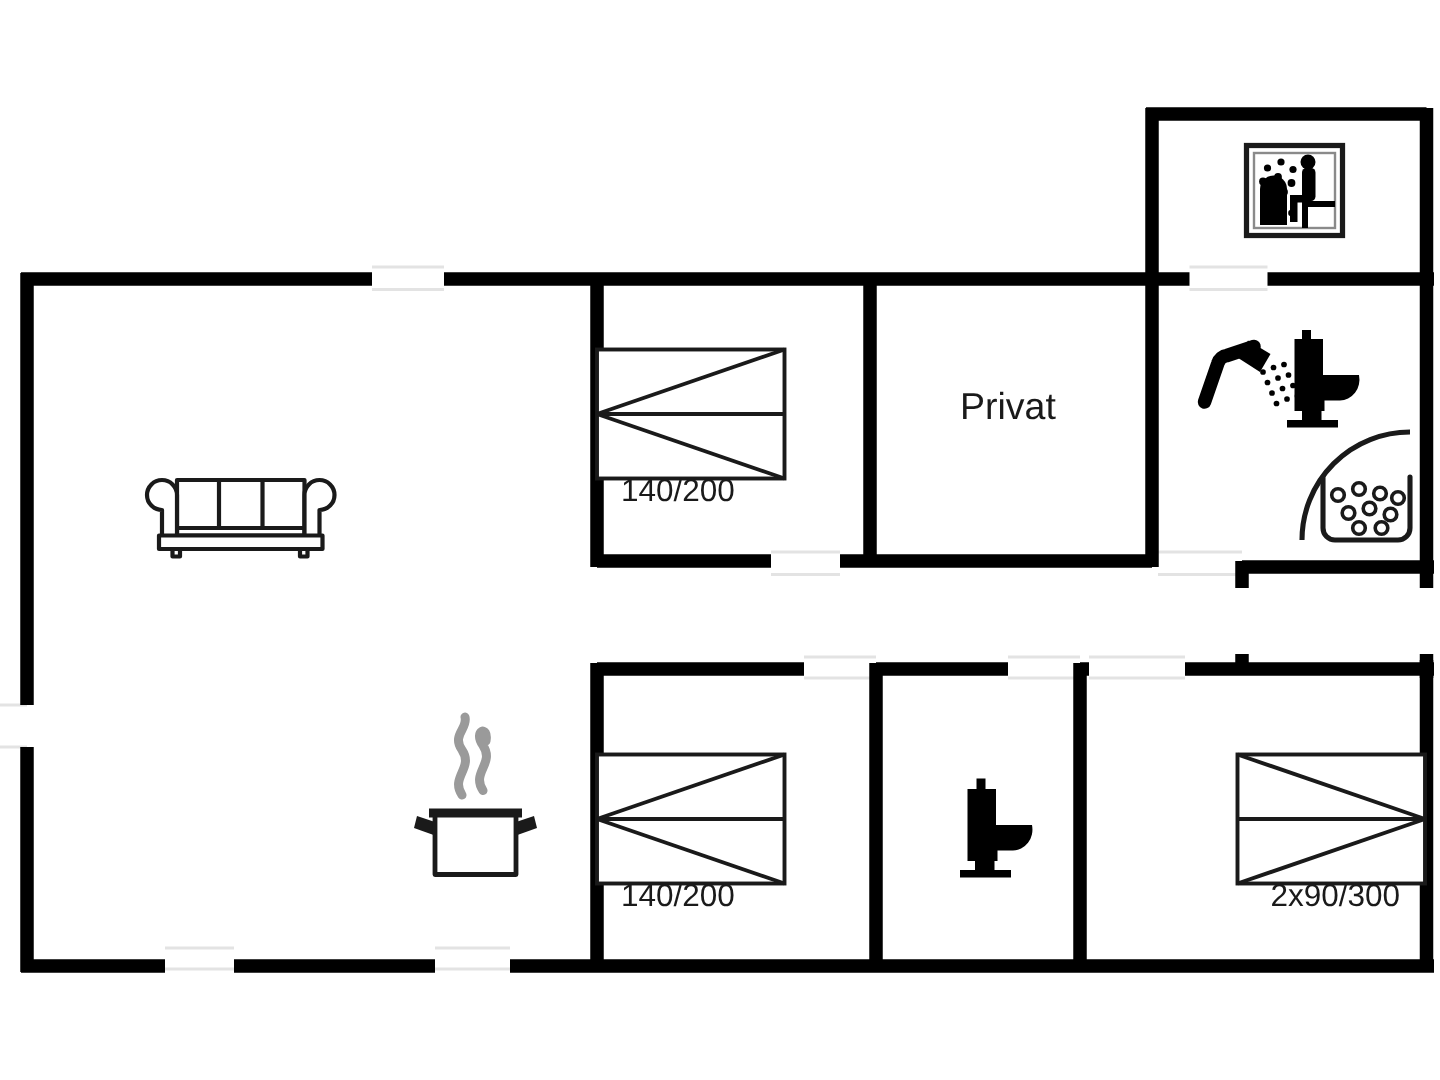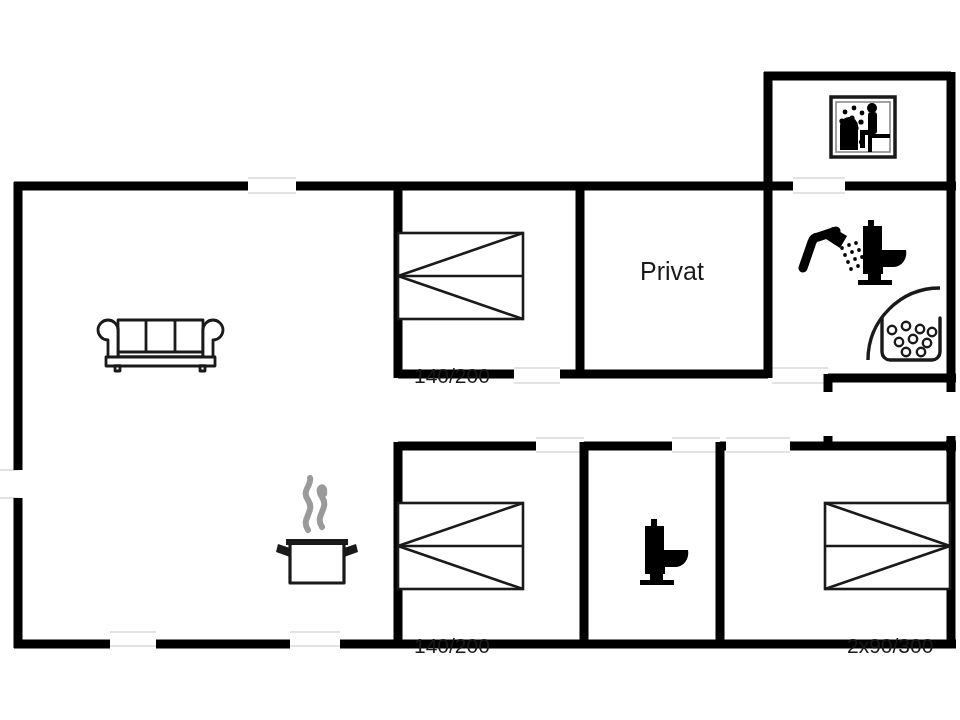--- a/index.html
+++ b/index.html
@@ -14,21 +14,21 @@
     background:#ffffff;
   }
   #plan svg{display:block;}
   .lbl{
     position:absolute;
     color:#1a1a1a;
     font-family:"Liberation Sans", sans-serif;
     white-space:nowrap;
   }
   .lbl-room{font-size:25px;}
-  .lbl-bed{font-size:21px;margin-top:48px;}
+  .lbl-bed{font-size:21px;}
 </style>
 </head>
 <body>
 
 <div id="plan">
 
   <svg width="960" height="720" viewBox="0 0 960 720" xmlns="http://www.w3.org/2000/svg">
 
     <rect x="0" y="0" width="960" height="720" fill="#ffffff"></rect>
 

